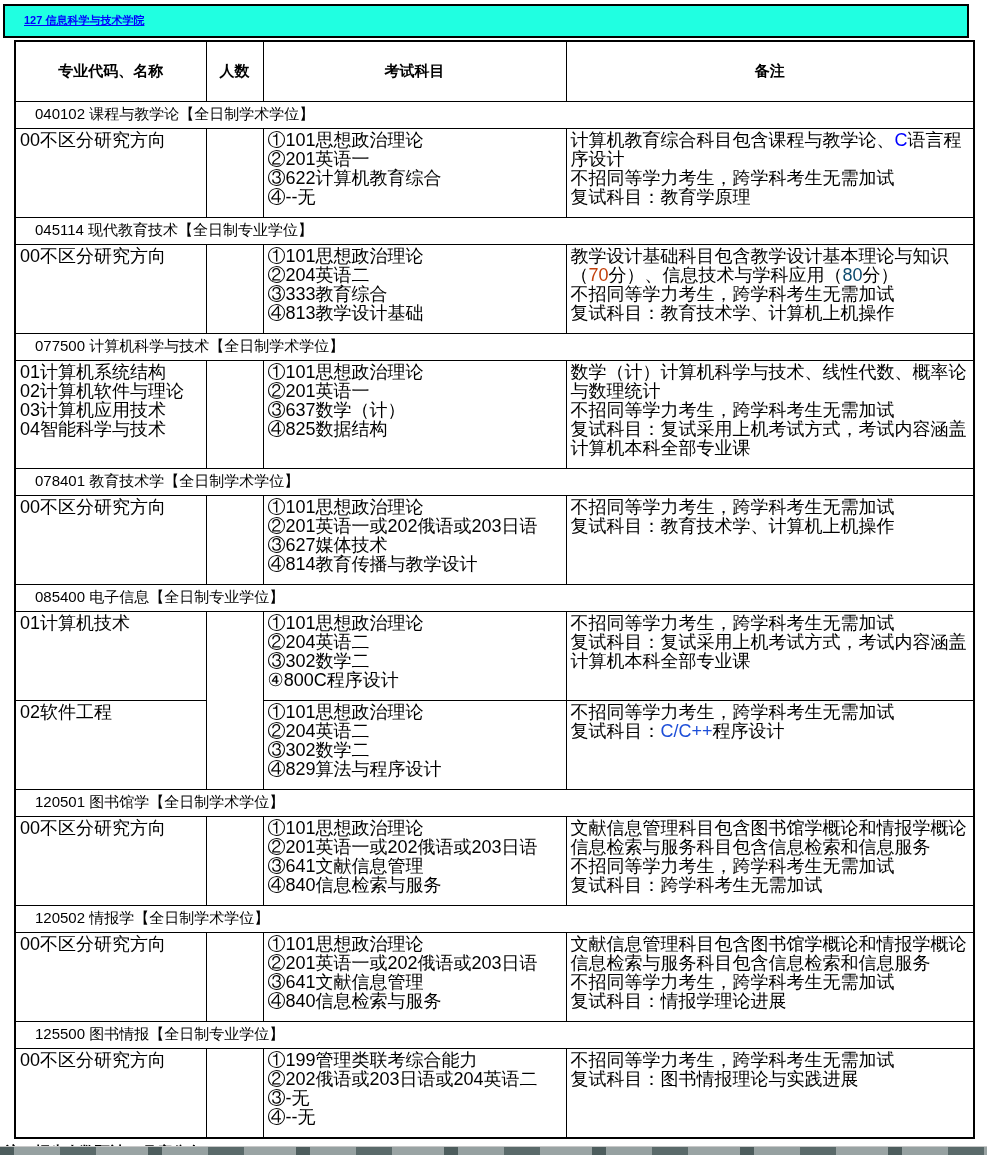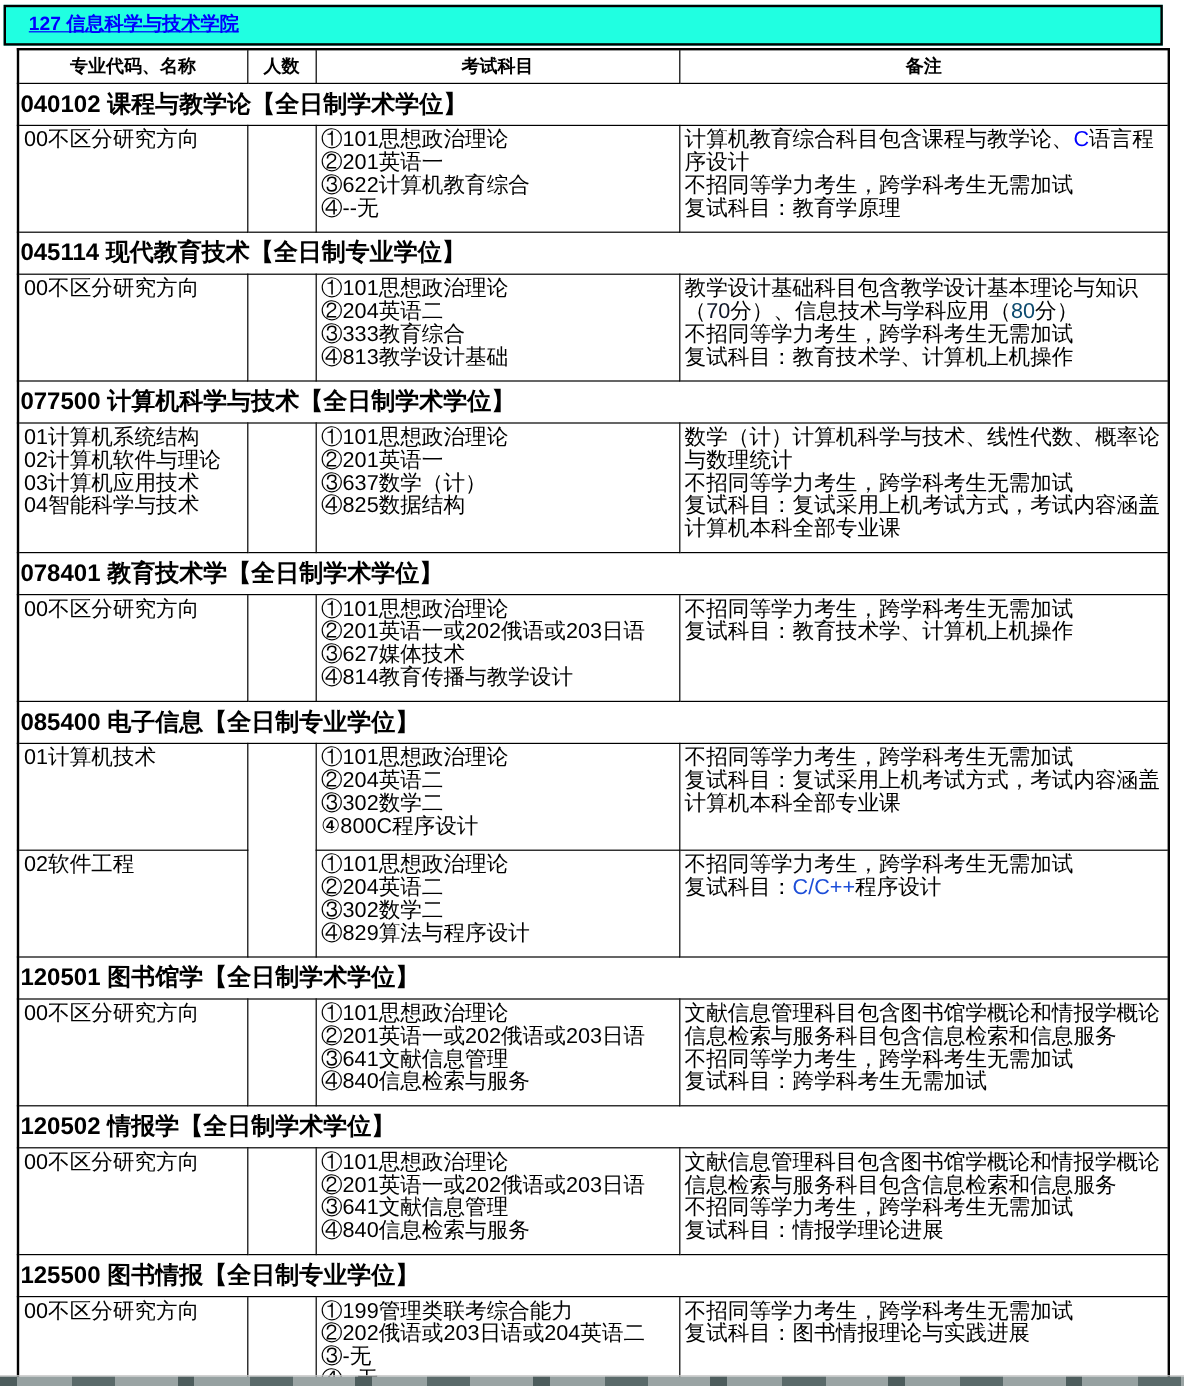--- a/index.html
+++ b/index.html
@@ -6,33 +6,33 @@
   html,body { margin:0; padding:0; }
   body {
     width:987px; height:1155px; background:#ffffff; color:#000;
     font-family:"Liberation Sans", sans-serif; position:relative; overflow:hidden;
   }
   .college-header {
     margin:4px 0 0 3px; width:966px; background:#20ffe1;
     border:2px solid #000; padding:4px 8px 5px 19px;
   }
   .college-link {
-    display:inline-block; color:#0000ff; font-weight:bold; font-size:16px;
+    display:inline-block; color:#0000ff; font-weight:bold; font-size:11px;
     text-decoration:underline; cursor:pointer; line-height:21px;
   }
   .contact { font-weight:bold; font-size:15px; line-height:21px; }
   table.admissions {
     border-collapse:collapse; table-layout:fixed; width:959px;
     margin:2px 0 0 14px; border:2px solid #000;
   }
   table.admissions th, table.admissions td {
     border:1px solid #000; vertical-align:top; overflow:hidden;
   }
-  thead th { font-size:15px; font-weight:bold; text-align:center; padding:4px 2px; }
-  td.section-band { font-weight:bold; font-size:20px; padding:3px 4px 4px 1px; }
+  thead th { font-size:15px; font-weight:bold; text-align:center; padding:20px 2px; }
+  td.section-band { font-weight:normal; font-size:15px; padding:3px 4px 4px 19px; }
   td.cell { font-size:18px; padding:2px 3px 10px 4px; }
   .tline { line-height:19px; min-height:19px; white-space:normal; word-break:break-all; }
   .count-cell { text-align:center; }
   .note { font-weight:bold; font-size:15px; margin:3px 0 0 5px; line-height:19px; }
   .cutoff-strip {
     position:absolute; left:0; bottom:0; width:987px; height:9px;
     background:repeating-linear-gradient(90deg,
       #4d5d5d 0 14px, #96a1a1 14px 60px,
       #5a6a6a 60px 96px, #9aa4a4 96px 148px);
     border-top:1px solid #c8c8c8;
@@ -89,21 +89,21 @@
           <div class="tline">00不区分研究方向</div>
         </td>
         <td class="cell count-cell"></td>
         <td class="cell subj-cell">
           <div class="tline">①101思想政治理论</div>
           <div class="tline">②204英语二</div>
           <div class="tline">③333教育综合</div>
           <div class="tline">④813教学设计基础</div>
         </td>
         <td class="cell remark-cell">
-          <div class="tline"><span>教学设计基础科目包含教学设计基本理论与知识（</span><span style="color: #0f172a;">70</span><span>分）、信息技术与学科应用（</span><span style="color: #0c4a6e;">80</span><span>分）</span></div>
+          <div class="tline"><span>教学设计基础科目包含教学设计基本理论与知识（</span><span style="color: #c2410c;">70</span><span>分）、信息技术与学科应用（</span><span style="color: #0c4a6e;">80</span><span>分）</span></div>
           <div class="tline">不招同等学力考生，跨学科考生无需加试</div>
           <div class="tline">复试科目：教育技术学、计算机上机操作</div>
         </td>
       </tr>
       <tr>
         <td colspan="4" class="section-band">077500 计算机科学与技术【全日制学术学位】</td>
       </tr>
       <tr>
         <td class="cell dir-cell">
           <div class="tline">01计算机系统结构</div>

